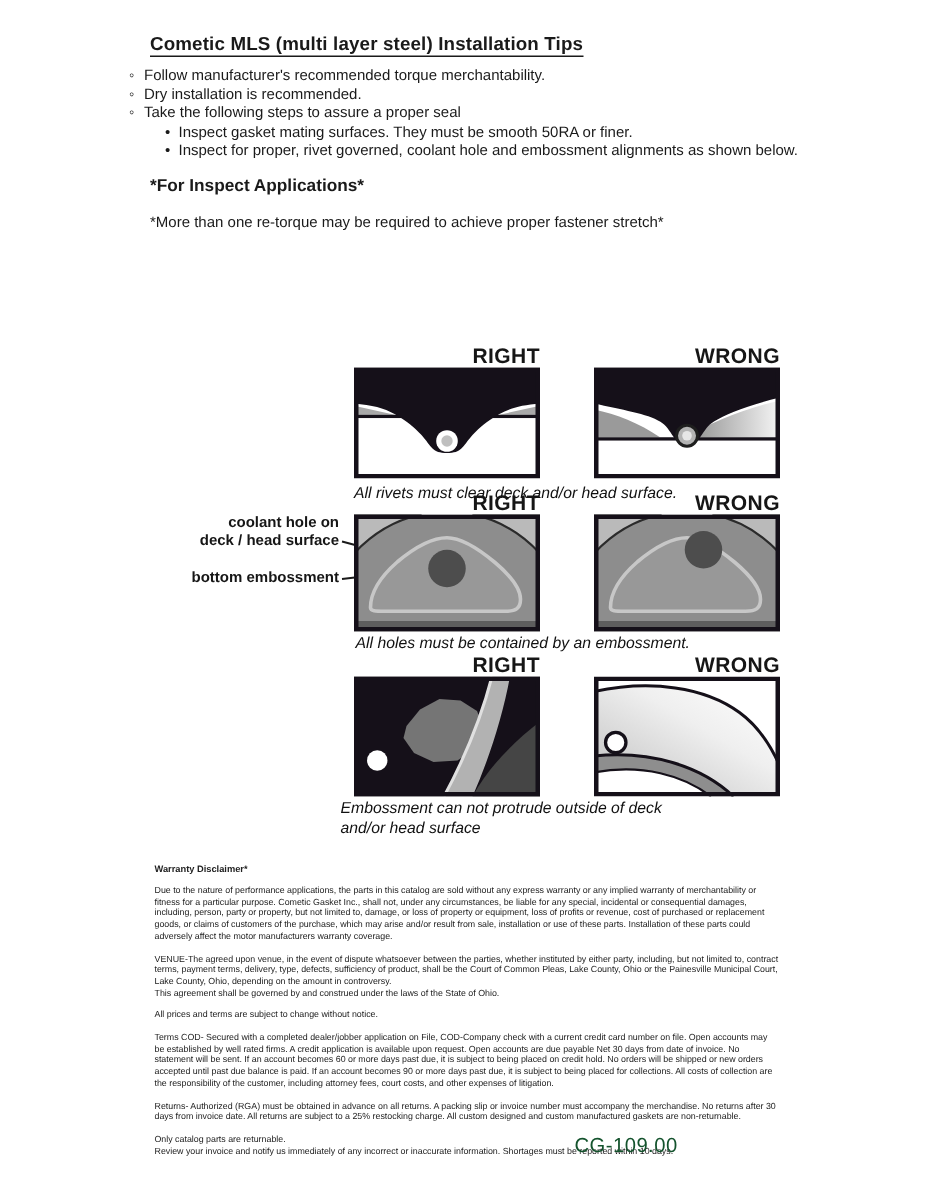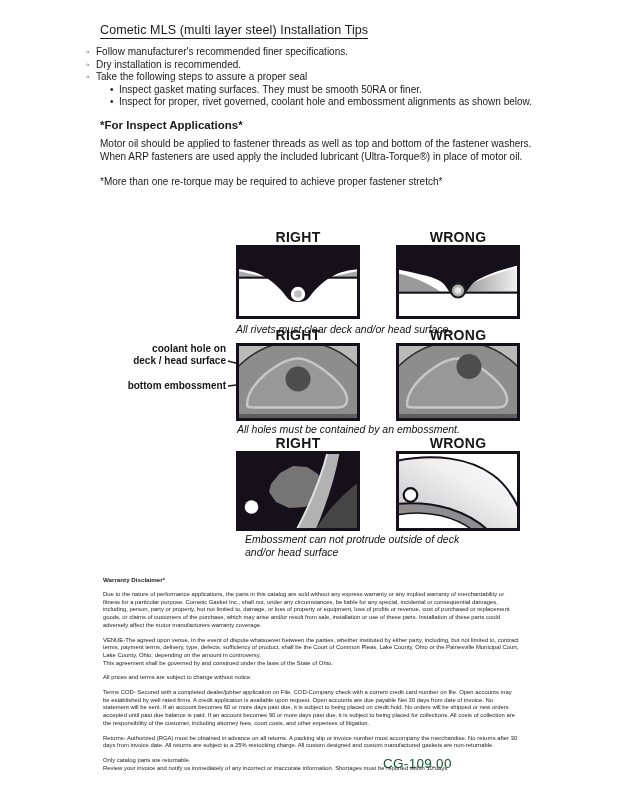--- a/index.html
+++ b/index.html
@@ -3,33 +3,33 @@
 <meta charset="utf-8">
 <style>
   html,body{margin:0;padding:0;background:#ffffff;}
   .page{
     position:relative;width:618px;height:800px;background:#ffffff;
     font-family:"Liberation Sans",sans-serif;color:#1a1a1a;overflow:hidden;
   }
   
   .flow{position:absolute;left:86px;top:20px;width:470px;}
   .doc-title{
-    font-size:12.5px;font-weight:normal;display:inline-block;margin:0 0 7px 14px;
+    font-size:12.5px;font-weight:bold;display:inline-block;margin:0 0 7px 14px;
     border-bottom:1.5px solid #1a1a1a;padding-bottom:1px;letter-spacing:.1px;
   }
   .bullets{font-size:10px;line-height:12.6px;}
   .b-row{display:flex;}
   .b-row .marker{width:10px;flex:0 0 10px;text-align:left;}
   .b-row.sub{margin-left:24px;}
   .b-row.sub .marker{width:9px;flex:0 0 9px;}
   .d-head{font-size:11.5px;font-weight:bold;margin:10px 0 6px 14px;}
   .d-para{font-size:10px;line-height:13px;margin:0 0 11px 14px;width:442px;}
   .d-note{font-size:10px;margin:13px 0 0 14px;}
   
-  .fig-label{position:absolute;width:124px;text-align:center;font-size:14px;
+  .fig-label{position:absolute;width:124px;text-align:right;font-size:14px;
     font-weight:bold;color:#161616;letter-spacing:.3px;}
   .panel{position:absolute;display:block;}
   .caption{position:absolute;font-size:10.5px;line-height:12.5px;color:#111;white-space:pre-line;font-style:italic;}
   .ann{position:absolute;width:130px;text-align:right;font-size:10px;line-height:11.5px;
     color:#161616;white-space:pre-line;font-weight:bold;}
   .leads{position:absolute;left:226px;top:348px;}
   
   .legal{position:absolute;left:103px;top:576px;width:416px;color:#222;}
   .legal h4{font-size:6.2px;margin:0 0 8px 0;}
   .legal p{font-size:5.9px;line-height:7.7px;margin:0 0 7px 0;white-space:pre-line;}
@@ -39,42 +39,41 @@
 <body>
 
 <div class="page">
 
   <div class="flow">
     <h1 class="doc-title">Cometic MLS (multi layer steel) Installation Tips</h1>
 
     <div class="bullets">
       <div class="b-row">
         <span class="marker">◦</span>
-        <span>Follow manufacturer's recommended finer specifications.</span>
+        <span>Follow manufacturer's recommended torque merchantability.</span>
       </div>
       <div class="b-row">
         <span class="marker">◦</span>
         <span>Dry installation is recommended.</span>
       </div>
       <div class="b-row">
         <span class="marker">◦</span>
         <span>Take the following steps to assure a proper seal</span>
       </div>
       <div class="b-row sub">
         <span class="marker">•</span>
         <span>Inspect gasket mating surfaces.  They must be smooth 50RA or finer.</span>
       </div>
       <div class="b-row sub">
         <span class="marker">•</span>
         <span>Inspect for proper, rivet governed, coolant hole and embossment alignments as shown below.</span>
       </div>
     </div>
 
     <div class="d-head">*For Inspect Applications*</div>
-    <p class="d-para">Motor oil should be applied to fastener threads as well as top and bottom of the fastener washers. When ARP fasteners are used apply the included lubricant (Ultra-Torque®) in place of motor oil.</p>
     <div class="d-note">*More than one re-torque may be required to achieve proper fastener stretch*</div>
   </div>
 
   <div class="fig-label" style="left:236px;top:229px">RIGHT</div>
   <div class="fig-label" style="left:396px;top:229px">WRONG</div>
 
   <svg class="panel" style="left:236px;top:245px" width="124" height="74" viewBox="0 0 124 74">
     <rect width="124" height="74" fill="#ffffff"></rect>
     <polygon points="0,25.5 27,31.5 0,31.5" fill="#a9a9a9"></polygon>
     <polygon points="124,25.5 97,31.5 124,31.5" fill="#a9a9a9"></polygon>
@@ -162,21 +161,21 @@
     <rect width="124" height="80" fill="#ffffff"></rect>
     <path d="M0,10 C38,2 74,7 97,24 C108,32 117,44 124,60 L124,80 L93,80 C72,60 38,49 0,53 Z" fill="url(#g3)"></path>
     <path d="M0,53 C38,49 72,60 93,80 L78,80 C60,66 32,58 0,64 Z" fill="#8e8e8e"></path>
     <path d="M0,10 C38,2 74,7 97,24 C108,32 117,44 124,60" stroke="#151019" stroke-width="2" fill="none"></path>
     <path d="M0,53 C38,49 72,60 93,80" stroke="#151019" stroke-width="2" fill="none"></path>
     <path d="M0,64 C32,58 60,66 78,80" stroke="#151019" stroke-width="1.5" fill="none"></path>
     <circle cx="14.5" cy="44" r="6.8" fill="#ffffff" stroke="#151019" stroke-width="2.2"></circle>
     <rect x="1.5" y="1.5" width="121" height="77" fill="none" stroke="#151019" stroke-width="3"></rect>
   </svg>
 
-  <div class="caption" style="left:245px;top:533px">Embossment can not protrude outside of deck
+  <div class="caption" style="left:227px;top:533px">Embossment can not protrude outside of deck
 and/or head surface</div>
 
   <div class="legal">
     <h4>Warranty Disclaimer*</h4>
     <p>Due to the nature of performance applications, the parts in this catalog are sold without any express warranty or any implied warranty of merchantability or fitness for a particular purpose.  Cometic Gasket Inc., shall not, under any circumstances, be liable for any special, incidental or consequential damages, including, person, party or property, but not limited to, damage, or loss of property or equipment, loss of profits or revenue, cost of purchased or replacement goods, or claims of customers of the purchase, which may arise and/or result from sale, installation or use of these parts.  Installation of these parts could adversely affect the motor manufacturers warranty coverage.</p>
     <p>VENUE-The agreed upon venue, in the event of dispute whatsoever between the parties, whether instituted by either party, including, but not limited to, contract terms, payment terms, delivery, type, defects, sufficiency of product, shall be the Court of Common Pleas, Lake County, Ohio or the Painesville Municipal Court, Lake County, Ohio, depending on the amount in controversy.
 This agreement shall be governed by and construed under the laws of the State of Ohio.</p>
     <p>All prices and terms are subject to change without notice.</p>
     <p>Terms COD- Secured with a completed dealer/jobber application on File, COD-Company check with a current credit card number on file.  Open accounts may be established by well rated firms.  A credit application is available upon request.  Open accounts are due payable Net 30 days from date of invoice.  No statement will be sent.  If an account becomes 60 or more days past due, it is subject to being placed on credit hold.  No orders will be shipped or new orders accepted until past due balance is paid.  If an account becomes 90 or more days past due, it is subject to being placed for collections.  All costs of collection are the responsibility of the customer, including attorney fees, court costs, and other expenses of litigation.</p>
     <p>Returns- Authorized (RGA) must be obtained in advance on all returns.  A packing slip or invoice number must accompany the merchandise.  No returns after 30 days from invoice date.  All returns are subject to a 25% restocking charge.  All custom designed and custom manufactured gaskets are non-returnable.</p>

